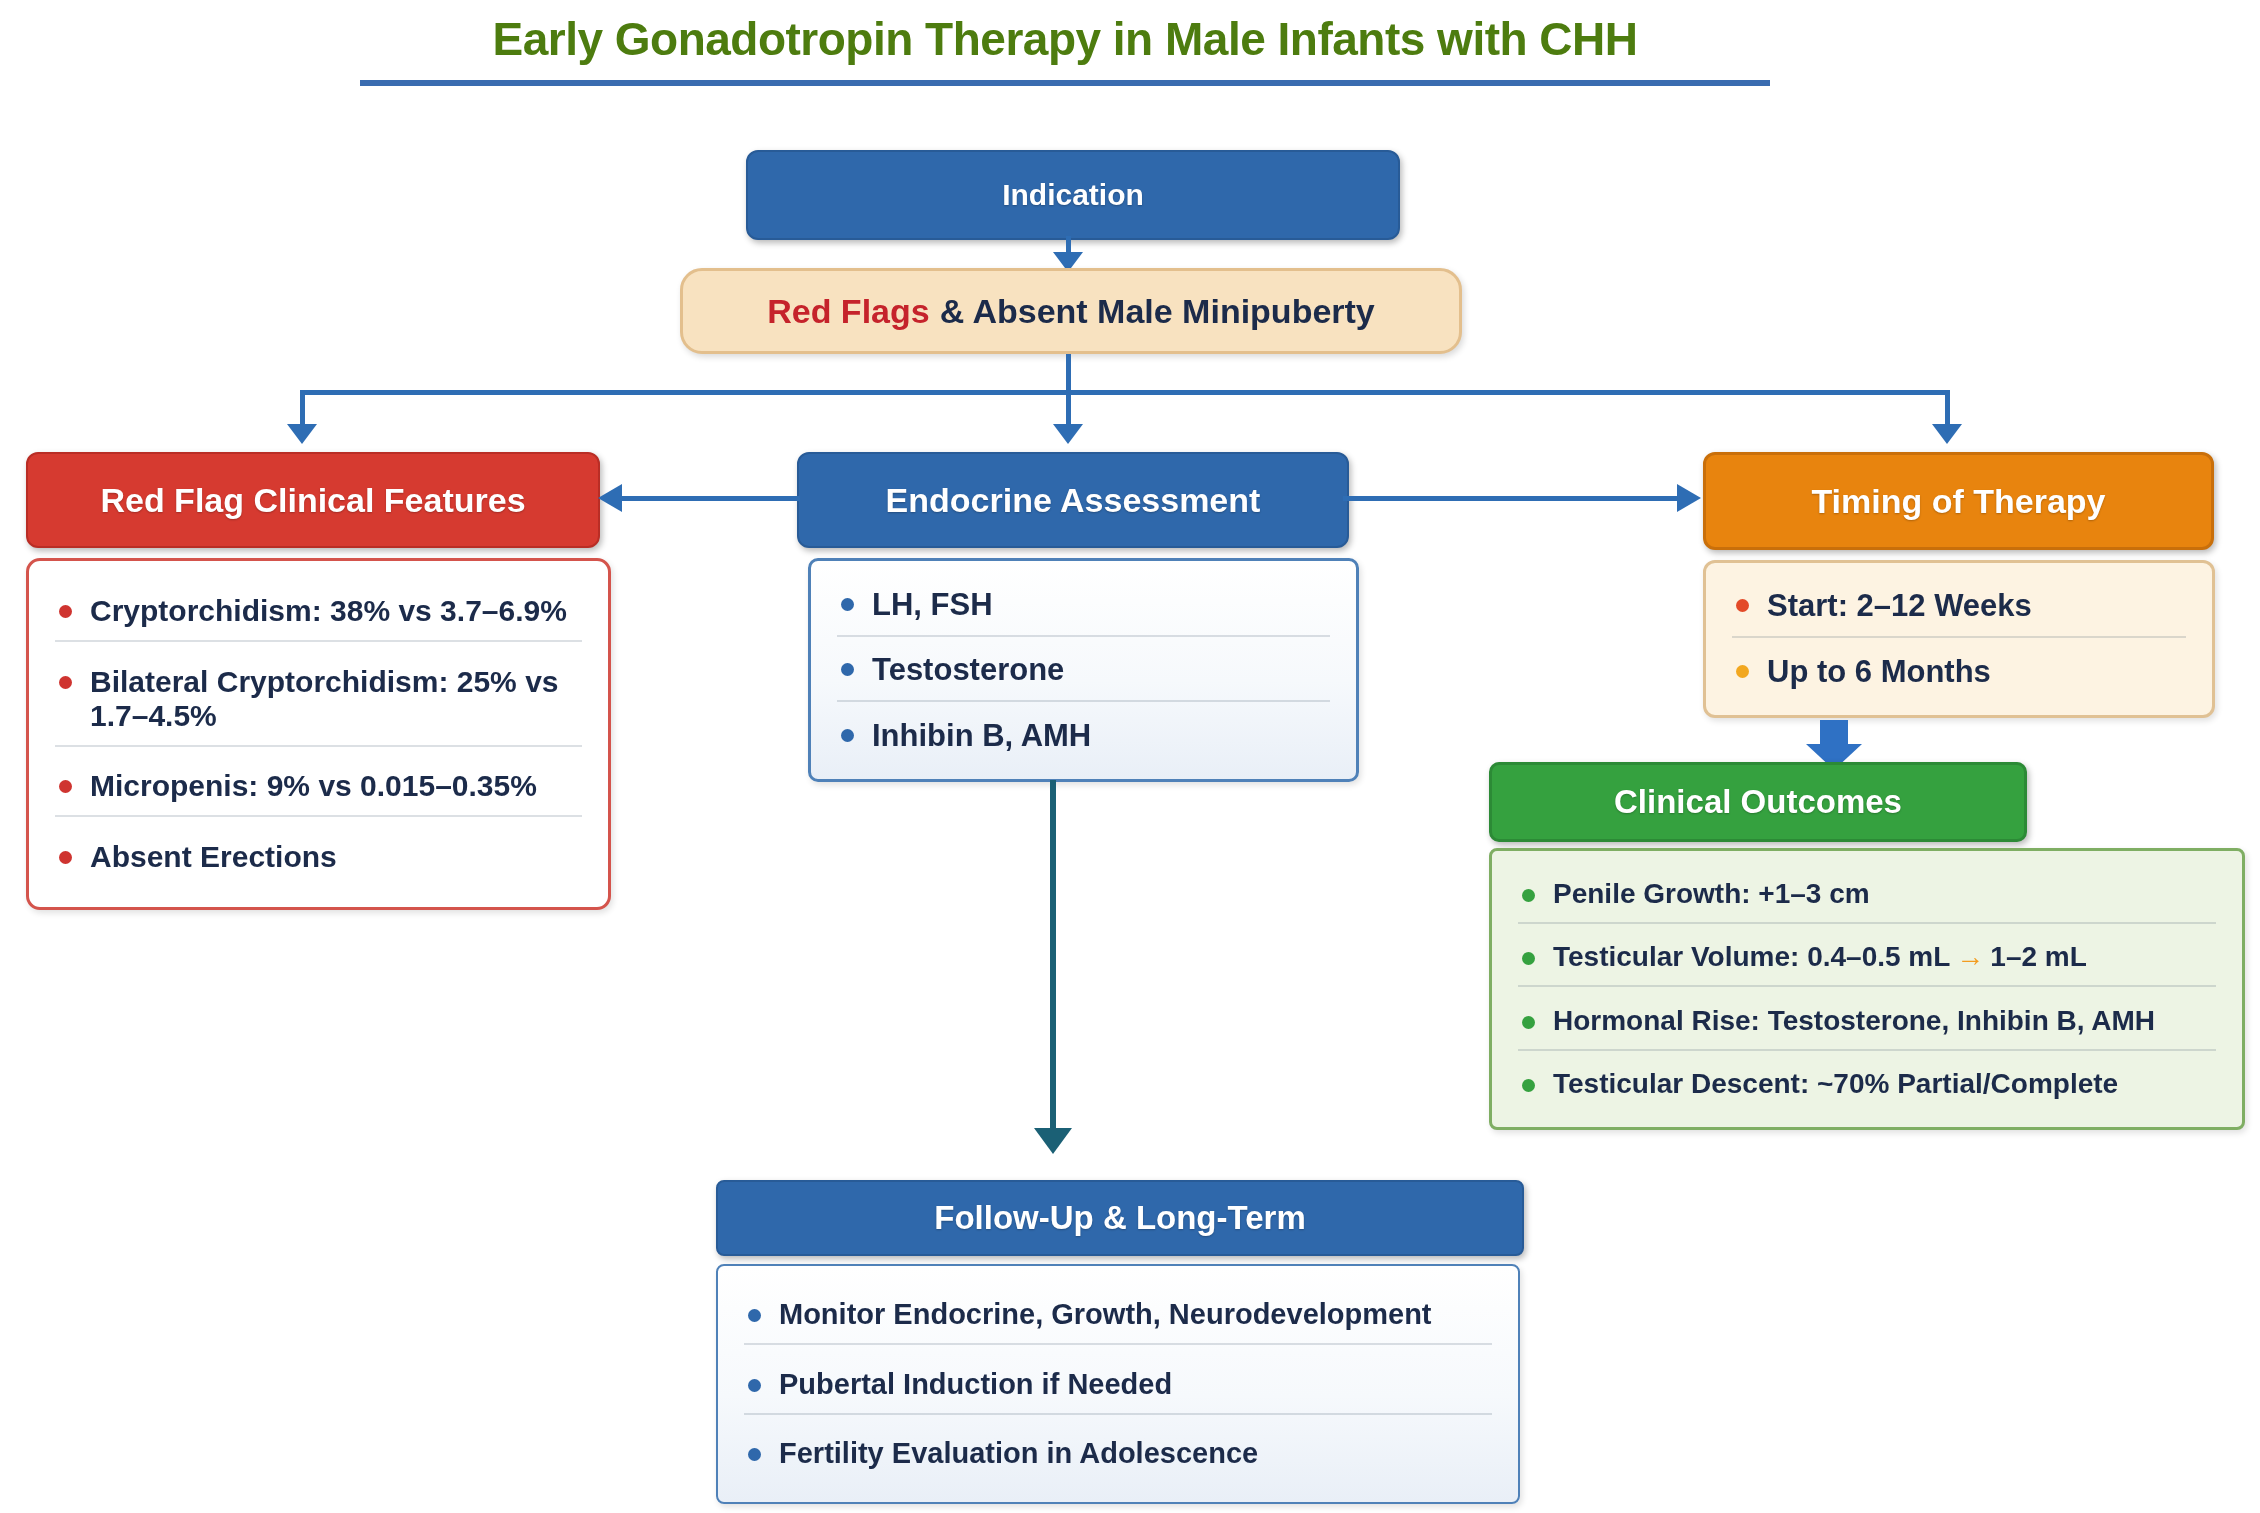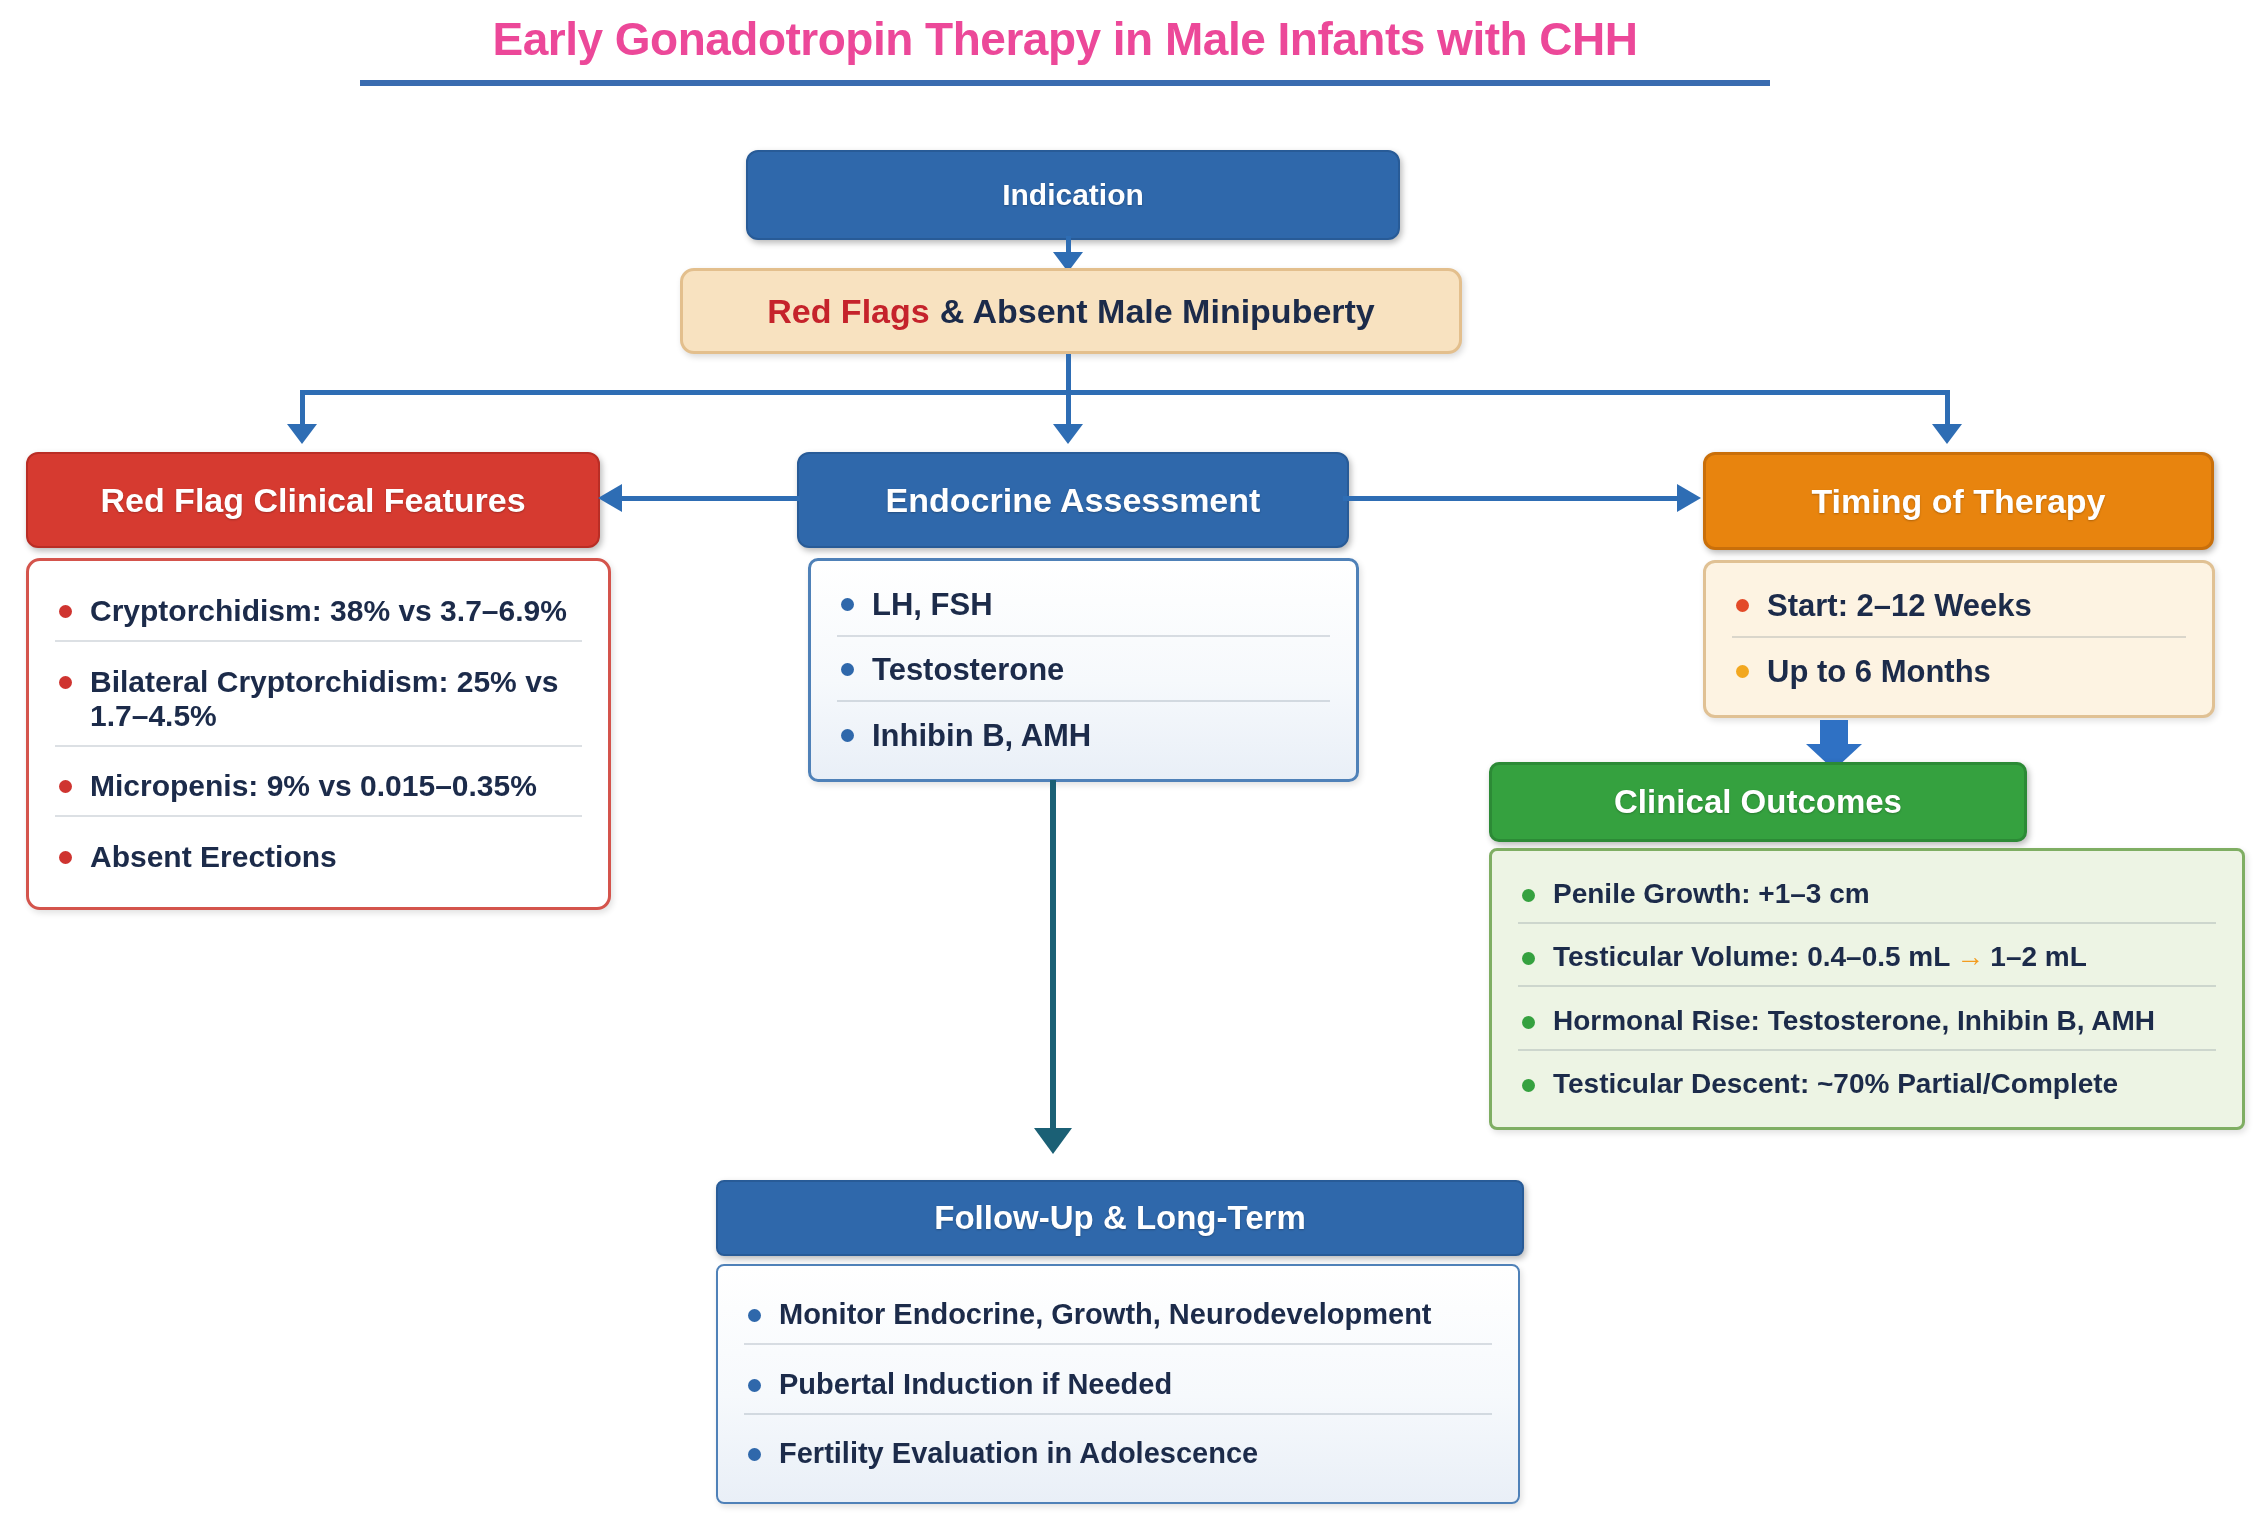--- a/index.html
+++ b/index.html
@@ -11,21 +11,21 @@
     overflow:hidden;
   }
   
   .title-wrap{
     position:absolute;left:360px;top:12px;width:1410px;
     text-align:center;
     padding-bottom:14px;
     border-bottom:6px solid #3a6cb0;
   }
   .title-text{
-    color:#ec4899;font-size:46px;font-weight:bold;letter-spacing:-0.5px;
+    color:#4d7c0f;font-size:46px;font-weight:bold;letter-spacing:-0.5px;
   }
   
   .hdr{
     position:absolute;
     display:flex;align-items:center;justify-content:center;
     color:#ffffff;font-weight:bold;
     border-radius:12px;
     box-shadow:2px 3px 6px rgba(0,0,0,0.28);
     text-shadow:0 1px 2px rgba(0,0,0,0.25);
   }
@@ -61,21 +61,21 @@
   .b-green{background:#35a13f;}
   .b-redorange{background:#e34a28;}
   .b-amber{background:#f2a71f;}
   .box-redline{background:#ffffff;border:3px solid #d4544c;}
   .box-bluegrad{background:linear-gradient(180deg,#ffffff 0%,#f6f9fc 55%,#e9eff7 100%);border:3px solid #4f81b8;}
   .box-cream{background:#fdf3e2;border:3px solid #e0c194;text-align:center;}
   .box-greenlight{background:#edf4e4;border:3px solid #7fae63;}
   
   .redflags-box{
     position:absolute;left:680px;top:268px;width:782px;height:86px;
-    background:#f8e2c0;border:3px solid #e3bf8d;border-radius:14px;
+    background:#f8e2c0;border:3px solid #e3bf8d;border-radius:22px;
     box-sizing:border-box;
     display:flex;align-items:center;justify-content:center;
     font-size:34px;font-weight:bold;color:#1c2b4a;
     box-shadow:2px 3px 6px rgba(0,0,0,0.15);
   }
   .redflags-box .hl{color:#c5232b;margin-right:10px;}
   
   .vline,.hline{position:absolute;background:#2e6db4;}
   .tri-down{
     position:absolute;width:0;height:0;

